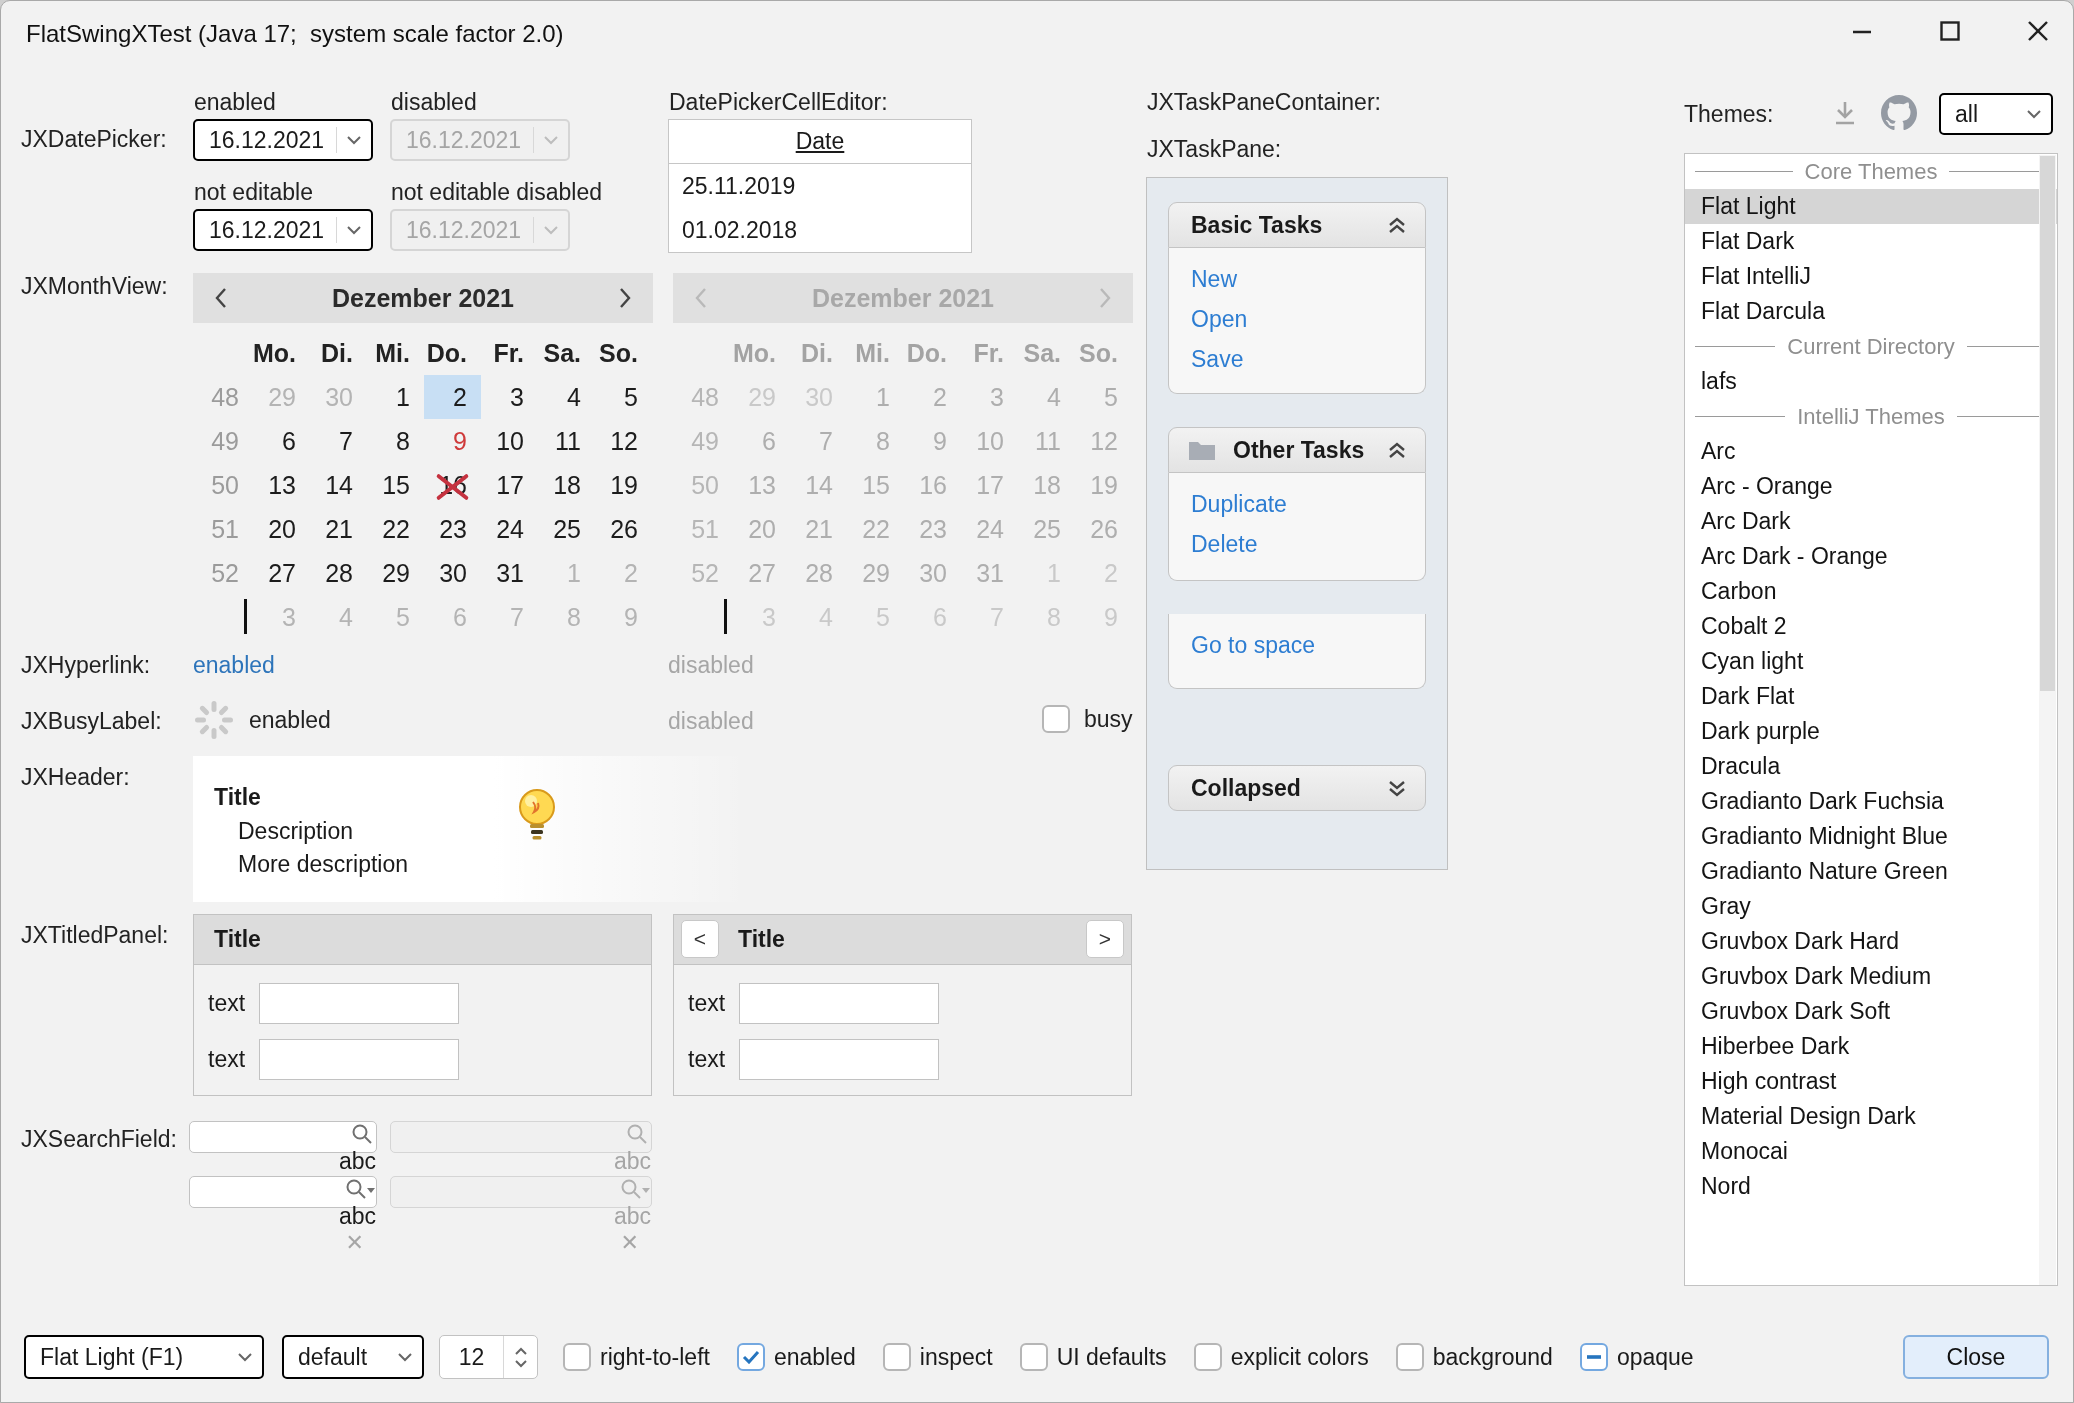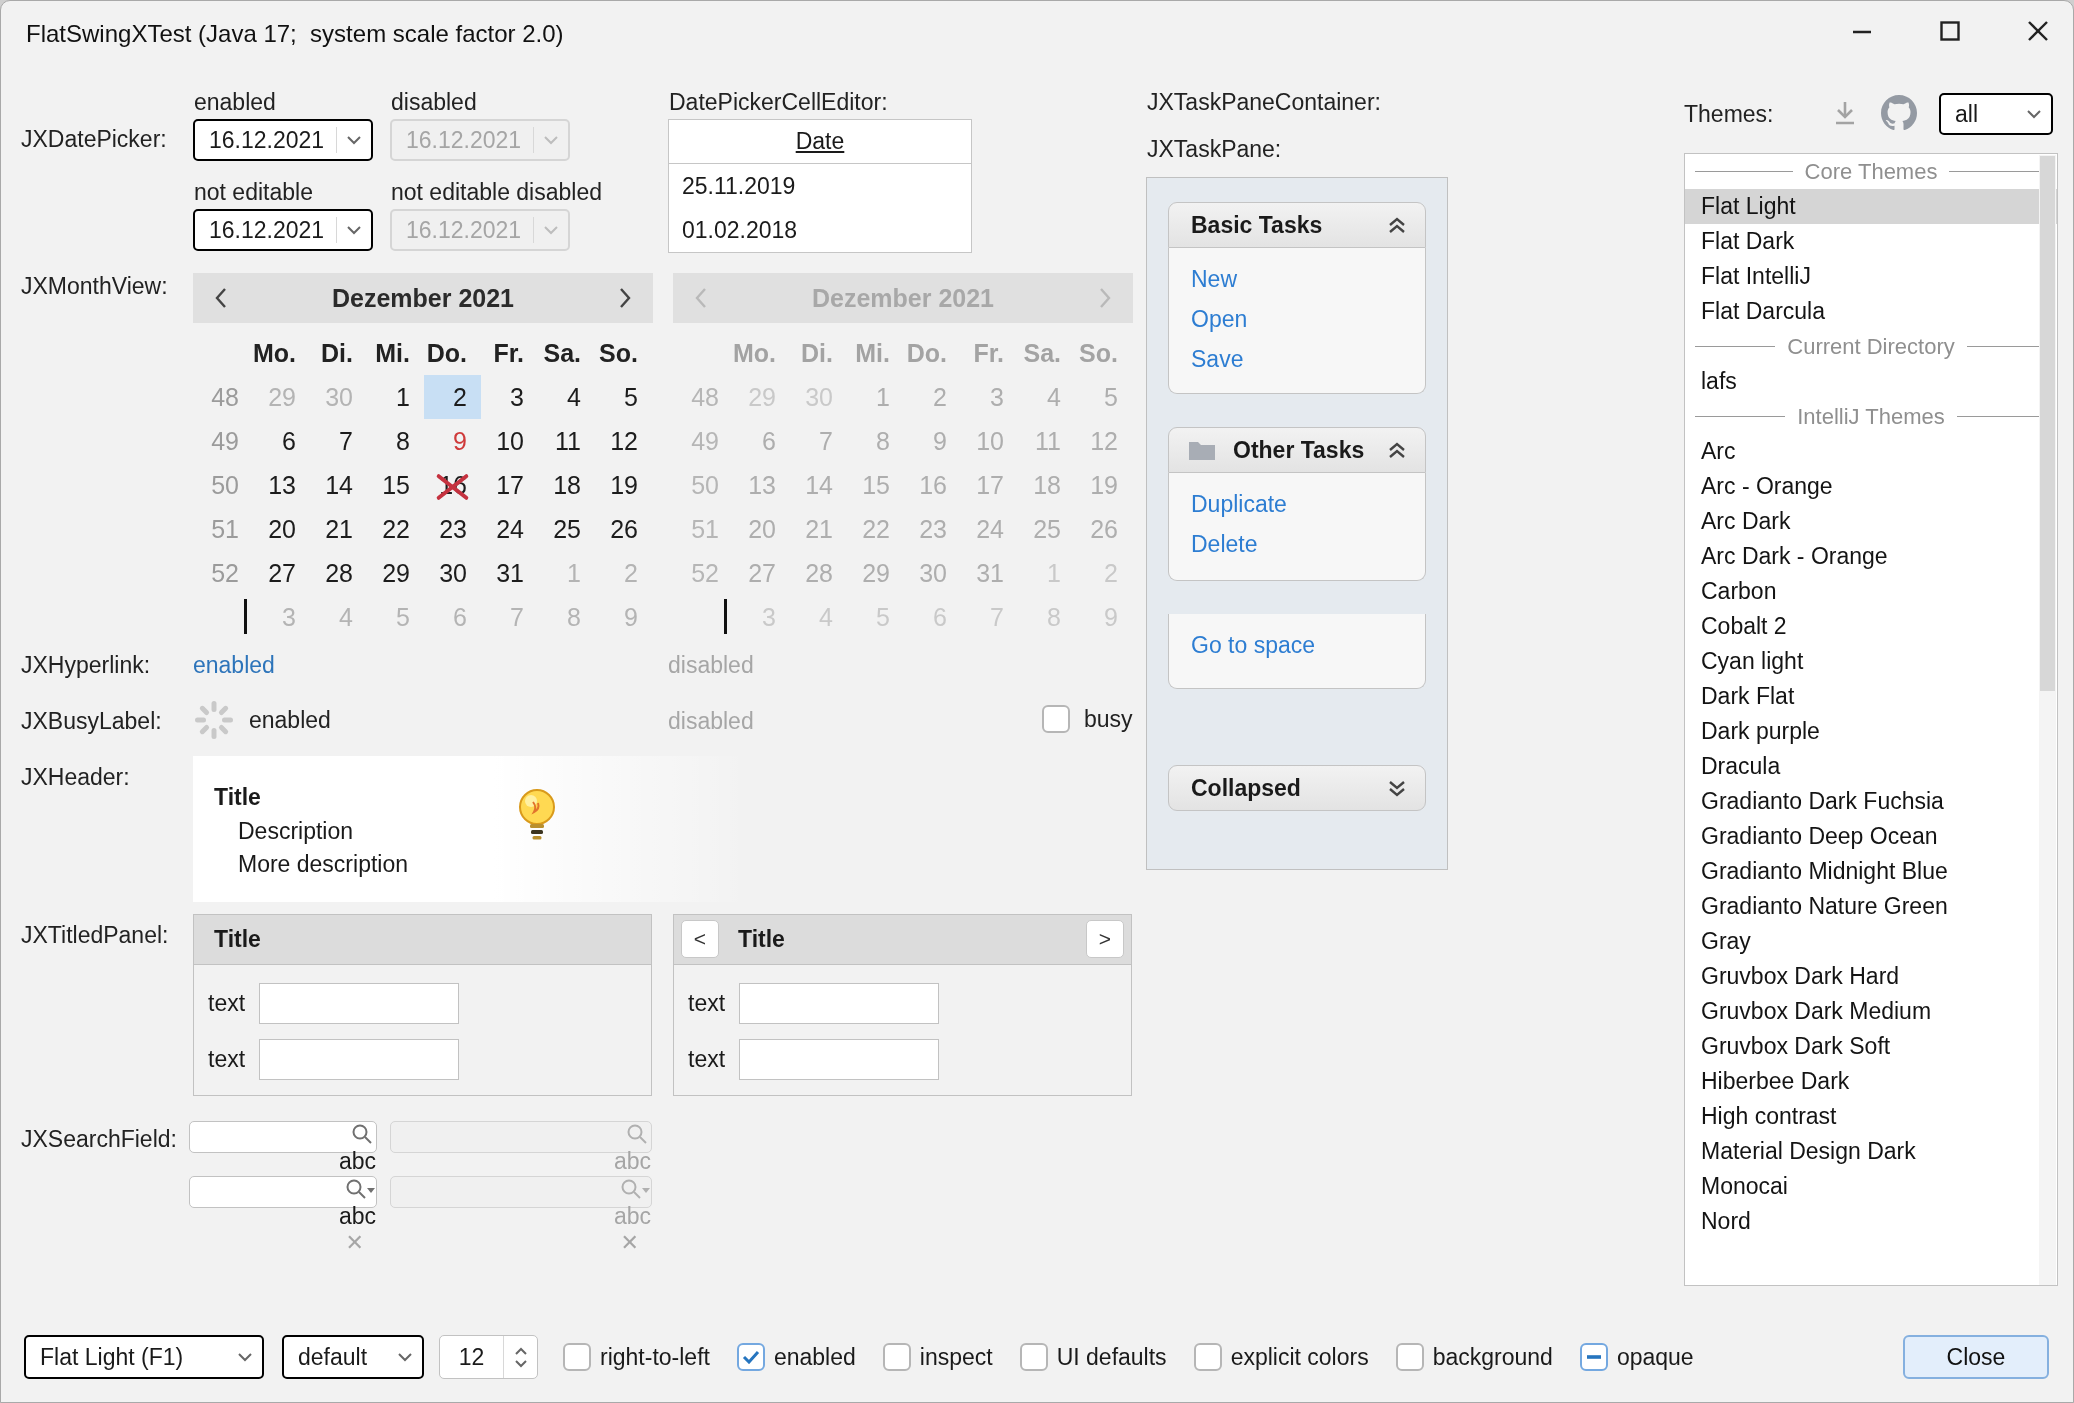--- a/index.html
+++ b/index.html
@@ -547,21 +547,20 @@
         <div class="trow-item">Arc - Orange</div>
         <div class="trow-item">Arc Dark</div>
         <div class="trow-item">Arc Dark - Orange</div>
         <div class="trow-item">Carbon</div>
         <div class="trow-item">Cobalt 2</div>
         <div class="trow-item">Cyan light</div>
         <div class="trow-item">Dark Flat</div>
         <div class="trow-item">Dark purple</div>
         <div class="trow-item">Dracula</div>
         <div class="trow-item">Gradianto Dark Fuchsia</div>
-        <div class="trow-item">Gradianto Deep Ocean</div>
         <div class="trow-item">Gradianto Midnight Blue</div>
         <div class="trow-item">Gradianto Nature Green</div>
         <div class="trow-item">Gray</div>
         <div class="trow-item">Gruvbox Dark Hard</div>
         <div class="trow-item">Gruvbox Dark Medium</div>
         <div class="trow-item">Gruvbox Dark Soft</div>
         <div class="trow-item">Hiberbee Dark</div>
         <div class="trow-item">High contrast</div>
         <div class="trow-item">Material Design Dark</div>
         <div class="trow-item">Monocai</div>

